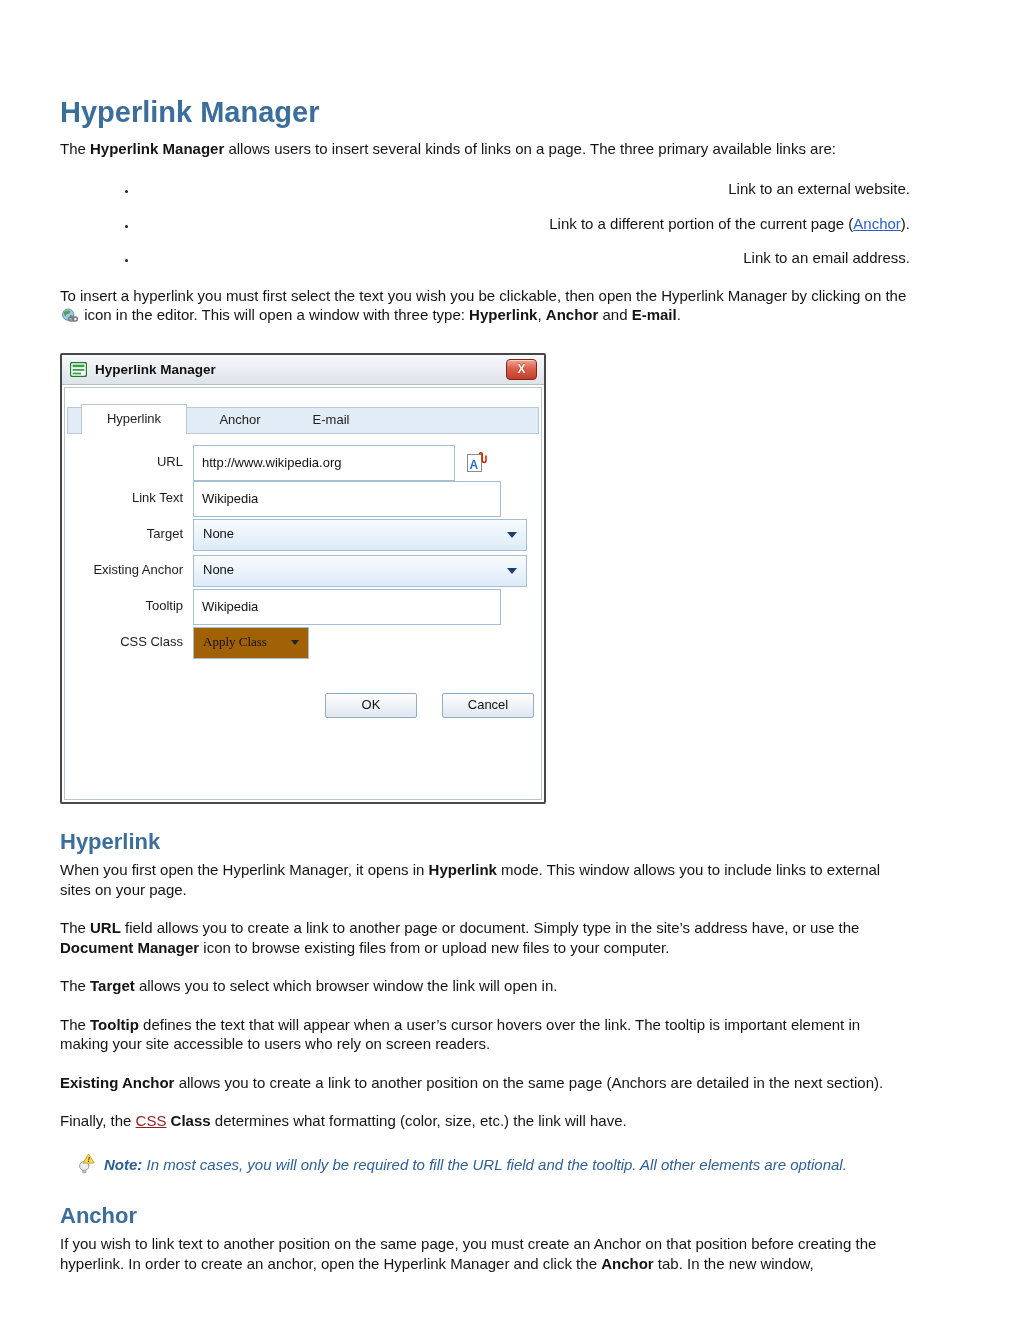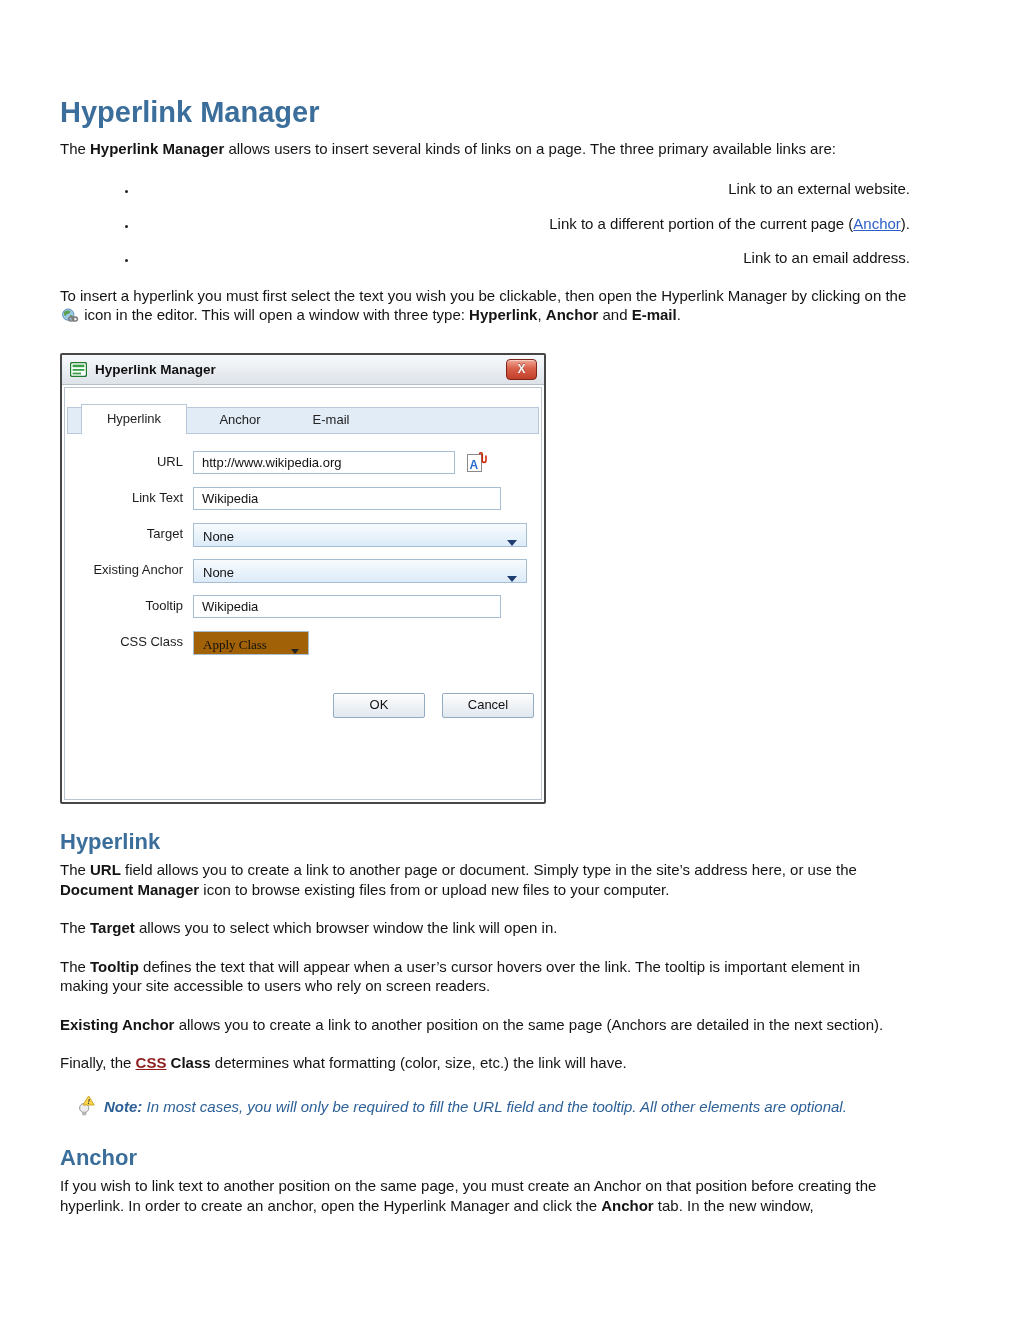--- a/index.html
+++ b/index.html
@@ -13,21 +13,21 @@
   body{
     width:1020px;height:1320px;overflow:hidden;background:#fff;
     font-family:"Liberation Sans",sans-serif;font-size:15px;line-height:1.3;color:#141414;
   }
   .content{width:910px;padding:97px 0 0 60px;}
   h1{font-size:29px;line-height:1.1;margin:0 0 10px 0;color:var(--heading);}
   h2{font-size:22px;line-height:1.1;margin:26px 0 6px 0;color:var(--heading);}
   p{margin:0 0 19px 0;}
   b{font-weight:bold;}
   .blue-link{color:var(--link-blue);text-decoration:underline;cursor:pointer;}
-  .red-link{color:var(--link-red);font-weight:bold;text-decoration:underline;cursor:pointer;text-align:right;}
+  .red-link{color:var(--link-red);font-weight:normal;text-decoration:underline;cursor:pointer;text-align:right;}
   ul{list-style:disc outside;padding-left:78px;margin:21px 0 18px 0;text-align:right;}
   li{margin-bottom:15px;}
   li::marker{font-size:11px;color:#222;}
   .inline-icon{display:inline-block;vertical-align:-3px;margin:0 1px;}
 
   
   .dialog{width:486px;height:451px;border:2px solid #474747;border-radius:2px;margin:25px 0 2px 0;background:#fff;}
   .titlebar{height:30px;background:linear-gradient(#f7f9fb,#dee3e9);border-bottom:1px solid #b6bec7;display:flex;align-items:center;padding:0 8px;position:relative;}
   .ticon{display:flex;}
   .ttext{font-weight:bold;font-size:13.5px;color:#111;margin-left:8px;}
@@ -37,29 +37,29 @@
     text-shadow:0 -1px 1px rgba(0,0,0,.35);box-shadow:inset 0 1px 0 rgba(255,255,255,.45);}
   .dbody{margin:2px;border:1px solid #bac5d1;height:413px;background:#fff;padding-top:19px;}
   .tabstrip{position:relative;margin:0 2px;height:27px;background:#e2ecf6;border:1px solid #bac9d9;}
   .tab{font-size:13px;color:#222;cursor:pointer;}
   .tab.active{position:absolute;left:13px;top:-4px;width:106px;height:30px;background:#fff;border:1px solid #bac9d9;border-bottom:none;display:flex;align-items:center;justify-content:center;z-index:2;}
   .tab.t2{position:absolute;left:139px;top:1px;width:66px;height:24px;display:flex;align-items:center;justify-content:center;}
   .tab.t3{position:absolute;left:230px;top:1px;width:66px;height:24px;display:flex;align-items:center;justify-content:center;}
   .rows{margin-top:15px;}
   .row{display:flex;align-items:center;height:28px;margin-bottom:8px;}
   .row label{width:128px;text-align:right;padding-right:10px;font-size:13px;color:#1c1c1c;flex:none;}
-  .ti{height:23px;border:1px solid #a6bed3;font-family:"Liberation Sans",sans-serif;font-size:13px;color:#111;padding:0 8px;background:#fff;}
+  .ti{height:36px;border:1px solid #a6bed3;font-family:"Liberation Sans",sans-serif;font-size:13px;color:#111;padding:0 8px;background:#fff;}
   .ti.url{width:262px;}
   .ti.wide{width:308px;}
-  .dd{width:334px;height:24px;border:1px solid #a6bed3;background:linear-gradient(#f8fbfe,#dcebf8);display:flex;align-items:flex-end;padding:0 9px;font-size:13px;color:#111;position:relative;cursor:pointer;}
+  .dd{width:334px;height:32px;border:1px solid #a6bed3;background:linear-gradient(#f8fbfe,#dcebf8);display:flex;align-items:center;padding:0 9px;font-size:13px;color:#111;position:relative;cursor:pointer;}
   .dd .arr{position:absolute;right:9px;width:0;height:0;border-left:5px solid transparent;border-right:5px solid transparent;border-top:6px solid #1d3d71;}
   .dd.small{width:116px;background:#a16207;font-family:Liberation Serif, serif;}
   .dd.small .arr{border-left-width:4px;border-right-width:4px;border-top-width:5px;border-top-color:#222;}
   .docmgr{margin-left:11px;display:flex;cursor:pointer;}
-  .btnrow{display:flex;justify-content:flex-end;margin-top:36px;padding-right:7px;gap:17px;}
+  .btnrow{display:flex;justify-content:flex-end;margin-top:36px;padding-right:7px;gap:25px;}
   .btn{width:92px;height:25px;border:1px solid #93acc4;background:linear-gradient(#fefefe,#dfe7ef);display:flex;align-items:center;justify-content:center;font-size:13px;color:#111;border-radius:2px;cursor:pointer;}
 
   .note{margin:22px 0 0 18px;color:var(--note-blue);font-style:italic;display:flex;align-items:flex-start;gap:9px;}
   .note .txt{padding-top:2px;}
 </style>
 </head>
 <body>
 
 <div class="content">
 
@@ -148,22 +148,23 @@
       </div>
       <div class="btnrow">
         <div class="btn">OK</div>
         <div class="btn">Cancel</div>
       </div>
     </div>
   </div>
 
   <h2>Hyperlink</h2>
 
+  <p><span>When you first open the Hyperlink Manager, it opens in </span><b>Hyperlink</b><span> mode. This window allows you to include links to external sites on your page.</span></p>
 
-  <p><span>The </span><b>URL</b><span> field allows you to create a link to another page or document. Simply type in the site’s address here, or use the </span><b>Document Manager</b><span> icon to browse existing files from or upload new files to your computer.</span></p>
+  <p><span>The </span><b>URL</b><span> field allows you to create a link to another page or document. Simply type in the site’s address have, or use the </span><b>Document Manager</b><span> icon to browse existing files from or upload new files to your computer.</span></p>
 
   <p><span>The </span><b>Target</b><span> allows you to select which browser window the link will open in.</span></p>
 
   <p><span>The </span><b>Tooltip</b><span> defines the text that will appear when a user’s cursor hovers over the link. The tooltip is important element in making your site accessible to users who rely on screen readers.</span></p>
 
   <p><b>Existing Anchor</b><span> allows you to create a link to another position on the same page (Anchors are detailed in the next section).</span></p>
 
   <p><span>Finally, the </span><a class="red-link">CSS</a><span> </span><b>Class</b><span> determines what formatting (color, size, etc.) the link will have.</span></p>
 
   <p class="note">

